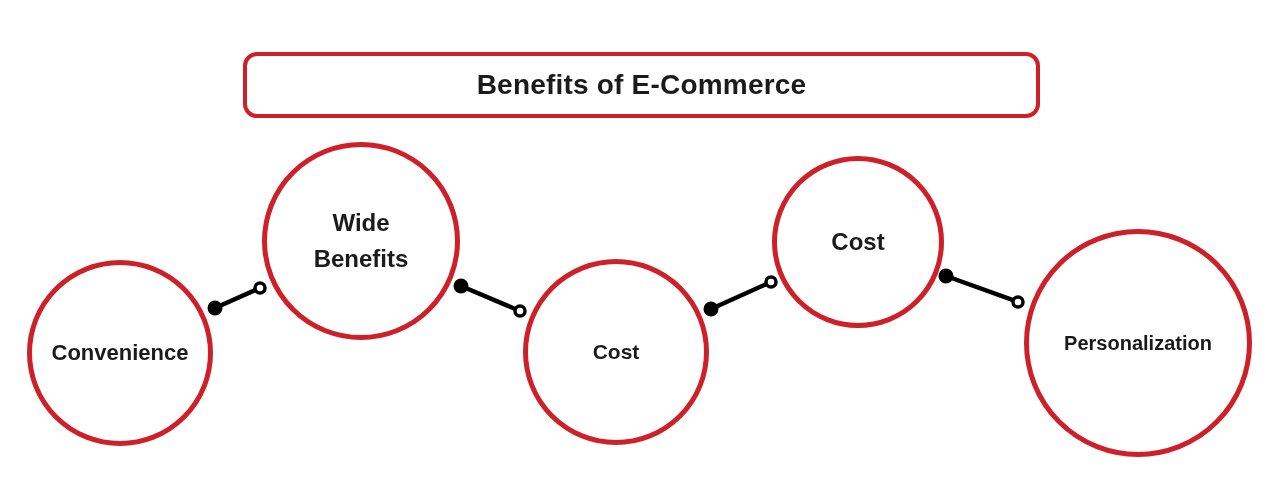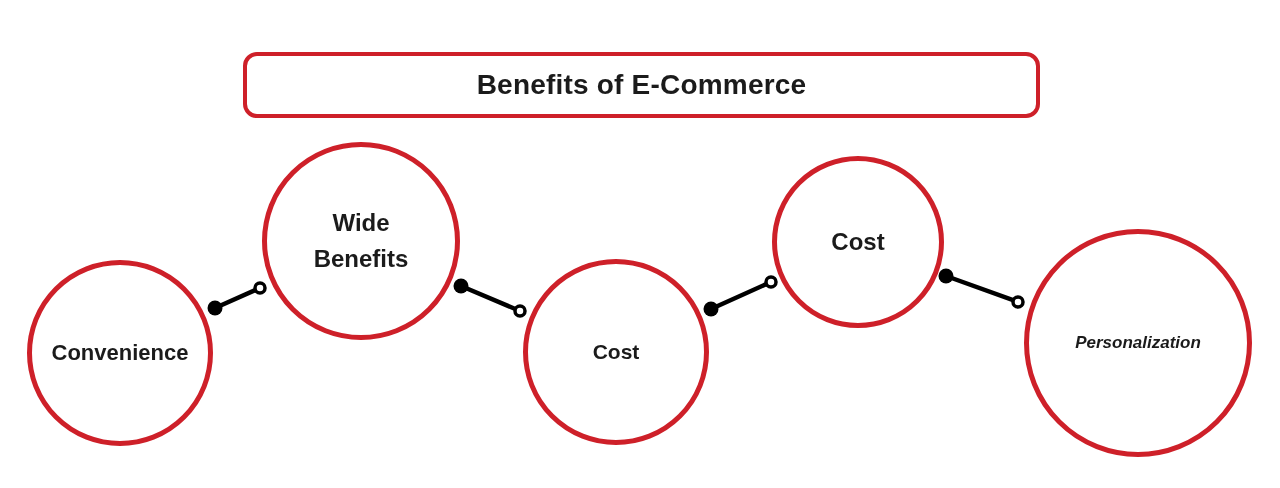--- a/index.html
+++ b/index.html
@@ -76,21 +76,21 @@
     text-align: center;
     font-weight: 700;
     color: var(--text, #1b1b1b);
   }
   .node .node-line { display: block; white-space: nowrap; }
 
   .node-convenience       { left: 27px;   top: 260px; width: 186px; height: 186px; font-size: 22px; line-height: 1.45; }
   .node-wide-selection    { left: 262px;  top: 142px; width: 198px; height: 198px; font-size: 24px; line-height: 1.5; }
   .node-price-comparisons { left: 523px;  top: 259px; width: 186px; height: 186px; font-size: 21px; line-height: 1.45; }
   .node-cost-savings      { left: 772px;  top: 156px; width: 172px; height: 172px; font-size: 24px; line-height: 1.5; text-align: center; }
-  .node-personalization   { left: 1024px; top: 229px; width: 228px; height: 228px; font-size: 17px; line-height: 1.45; font-style: italic; }
+  .node-personalization   { left: 1024px; top: 229px; width: 228px; height: 228px; font-size: 20px; line-height: 1.45; }
 </style>
 </head>
 <body>
 
 <div class="canvas">
 
   <div class="title-box">
     <span class="title-text">Benefits of E-Commerce</span>
   </div>
 

